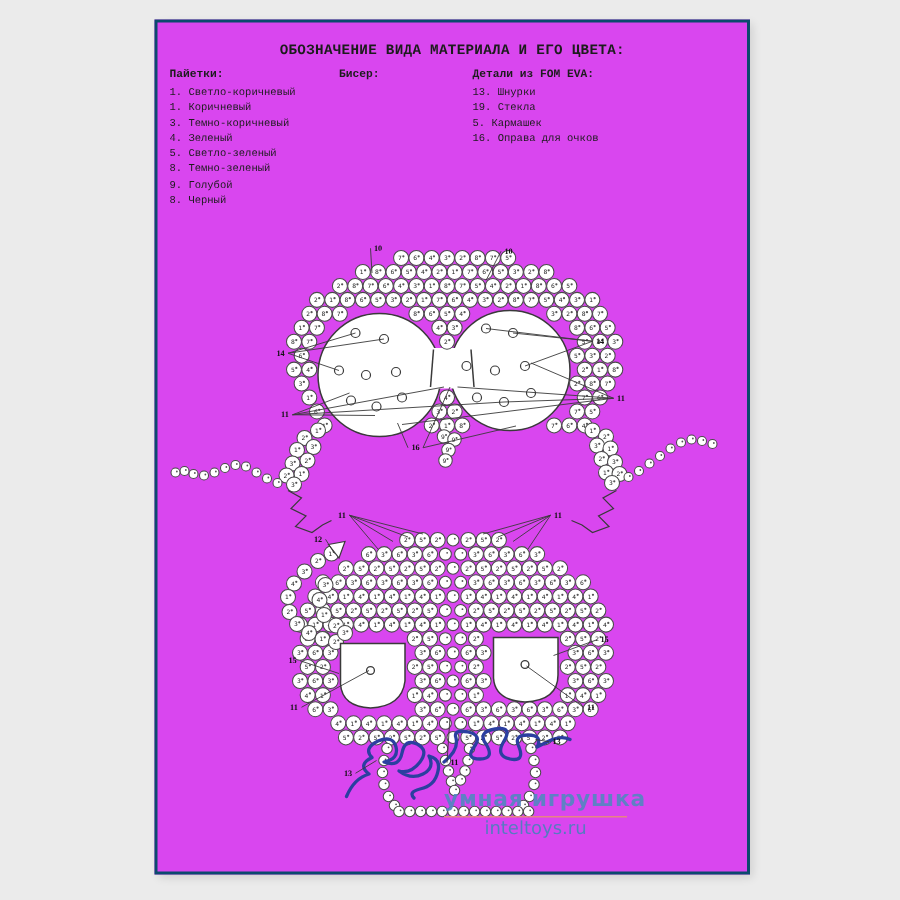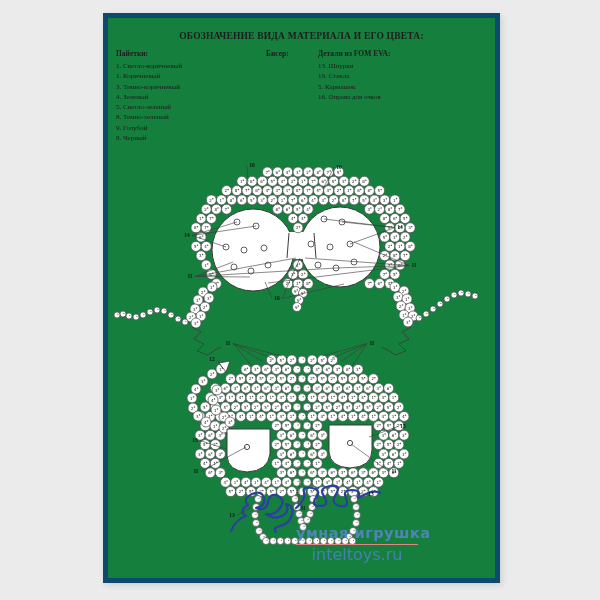--- a/index.html
+++ b/index.html
@@ -1,34 +1,34 @@
 <!DOCTYPE html>
 <html><head>
 <meta charset="utf-8">
 <style>
   html,body{margin:0;padding:0;}
   body{width:600px;height:600px;font-family:"Liberation Serif",serif;}
   .canvas{position:relative;width:600px;height:600px;background:#ebebeb;overflow:hidden;}
-  .sheet{position:absolute;left:103px;top:13px;width:397px;height:570px;background:#15803d;
-         border:5px solid #0c4a6e;box-shadow:2px 2px 6px rgba(0,0,0,0.12);box-sizing:border-box;}
+  .sheet{position:absolute;left:103px;top:13px;width:397px;height:570px;background:#d946ef;
+         border:2px solid #0c4a6e;box-shadow:2px 2px 6px rgba(0,0,0,0.12);box-sizing:border-box;font-family:Liberation Mono, monospace;}
   .title{position:absolute;top:13px;left:0;width:100%;text-align:center;font-weight:bold;
          font-size:9.5px;letter-spacing:0.2px;color:#1c1c1c;}
   .legend-col{position:absolute;top:31px;color:#1c1c1c;}
   .legend-col .hdr{font-weight:bold;font-size:7.5px;margin-bottom:3px;}
   .legend-col ul{list-style:none;margin:0;padding:0;}
   .legend-col li{font-size:7px;line-height:10.3px;white-space:nowrap;}
   #col-sequins{left:8px;}
-  #col-beads{left:121px;margin-left:37px;}
+  #col-beads{left:121px;}
   #col-eva{left:210px;}
   #diagram{position:absolute;left:0;top:0;width:600px;height:600px;}
   .wm{position:absolute;left:296px;width:122px;text-align:center;opacity:0.92;
       font-family:"DejaVu Sans",sans-serif;}
   .wm-logo{top:525px;font-size:14.5px;font-weight:bold;letter-spacing:0.5px;white-space:nowrap;}
   .wm-line{position:absolute;left:296px;top:543.5px;width:122px;height:1.6px;}
-  .wm-url{top:545px;font-size:16px;}
+  .wm-url{top:545px;font-size:12px;}
 </style>
 </head>
 <body>
 
 <div class="canvas" style="background: rgb(235, 235, 235);">
   <div class="sheet">
     <div class="title">ОБОЗНАЧЕНИЕ ВИДА МАТЕРИАЛА И ЕГО ЦВЕТА:</div>
 
     <div class="legend-col" id="col-sequins">
       <div class="hdr">Пайетки:</div>

